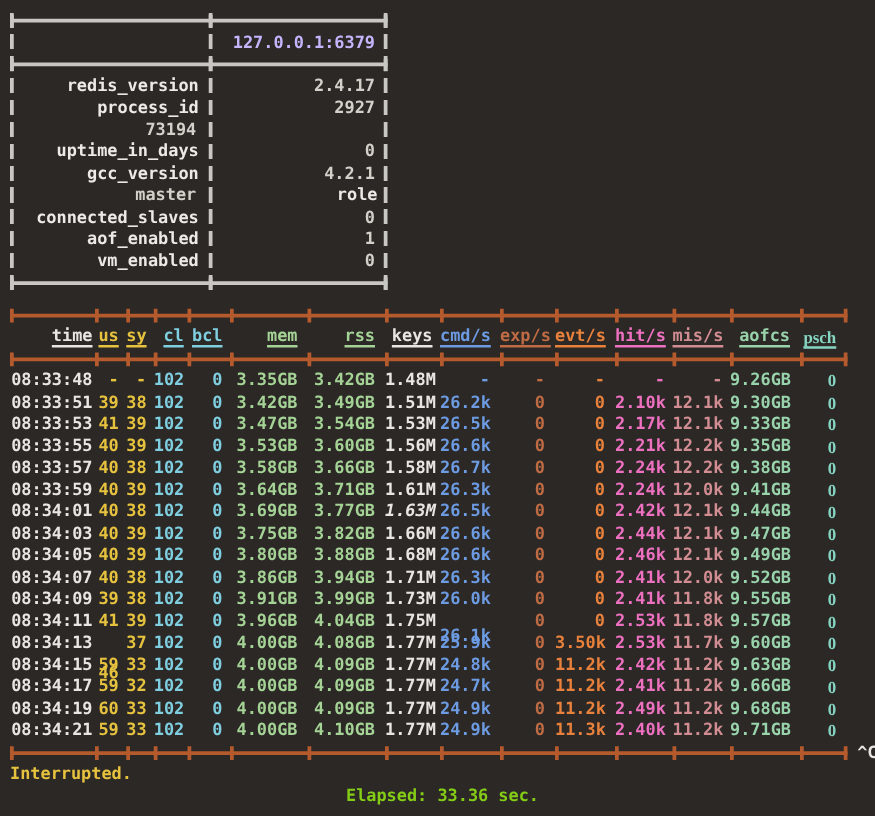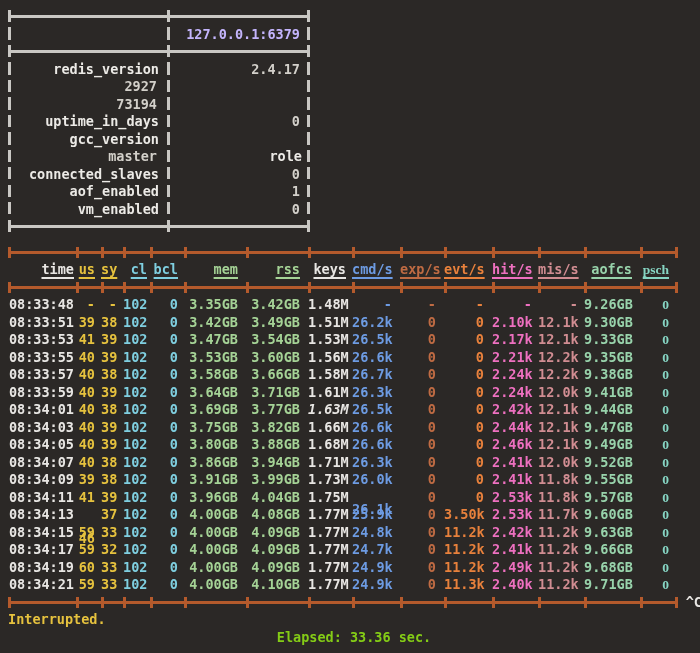--- a/index.html
+++ b/index.html
@@ -69,31 +69,33 @@
         <div class="hline"></div>
         <div class="tick" style="left: 0px;"></div>
         <div class="tick" style="left: 159px;"></div>
         <div class="tick" style="left: 299px;"></div>
       </div>
       <div class="row">
         <span class="cell ilabel">redis_version</span>
         <span class="cell ivalue">2.4.17</span>
       </div>
       <div class="row">
+        <span class="cell ilabel">process_id</span>
         <span class="cell ivalue">2927</span>
       </div>
       <div class="row">
         <span class="cell ivalue">73194</span>
       </div>
       <div class="row">
         <span class="cell ilabel">uptime_in_days</span>
         <span class="cell ivalue">0</span>
       </div>
       <div class="row">
         <span class="cell ilabel">gcc_version</span>
+        <span class="cell ivalue">4.2.1</span>
       </div>
       <div class="row">
         <span class="cell ivalue">master</span>
         <span class="cell ilabel">role</span>
       </div>
       <div class="row">
         <span class="cell ilabel">connected_slaves</span>
         <span class="cell ivalue">0</span>
       </div>
       <div class="row">

